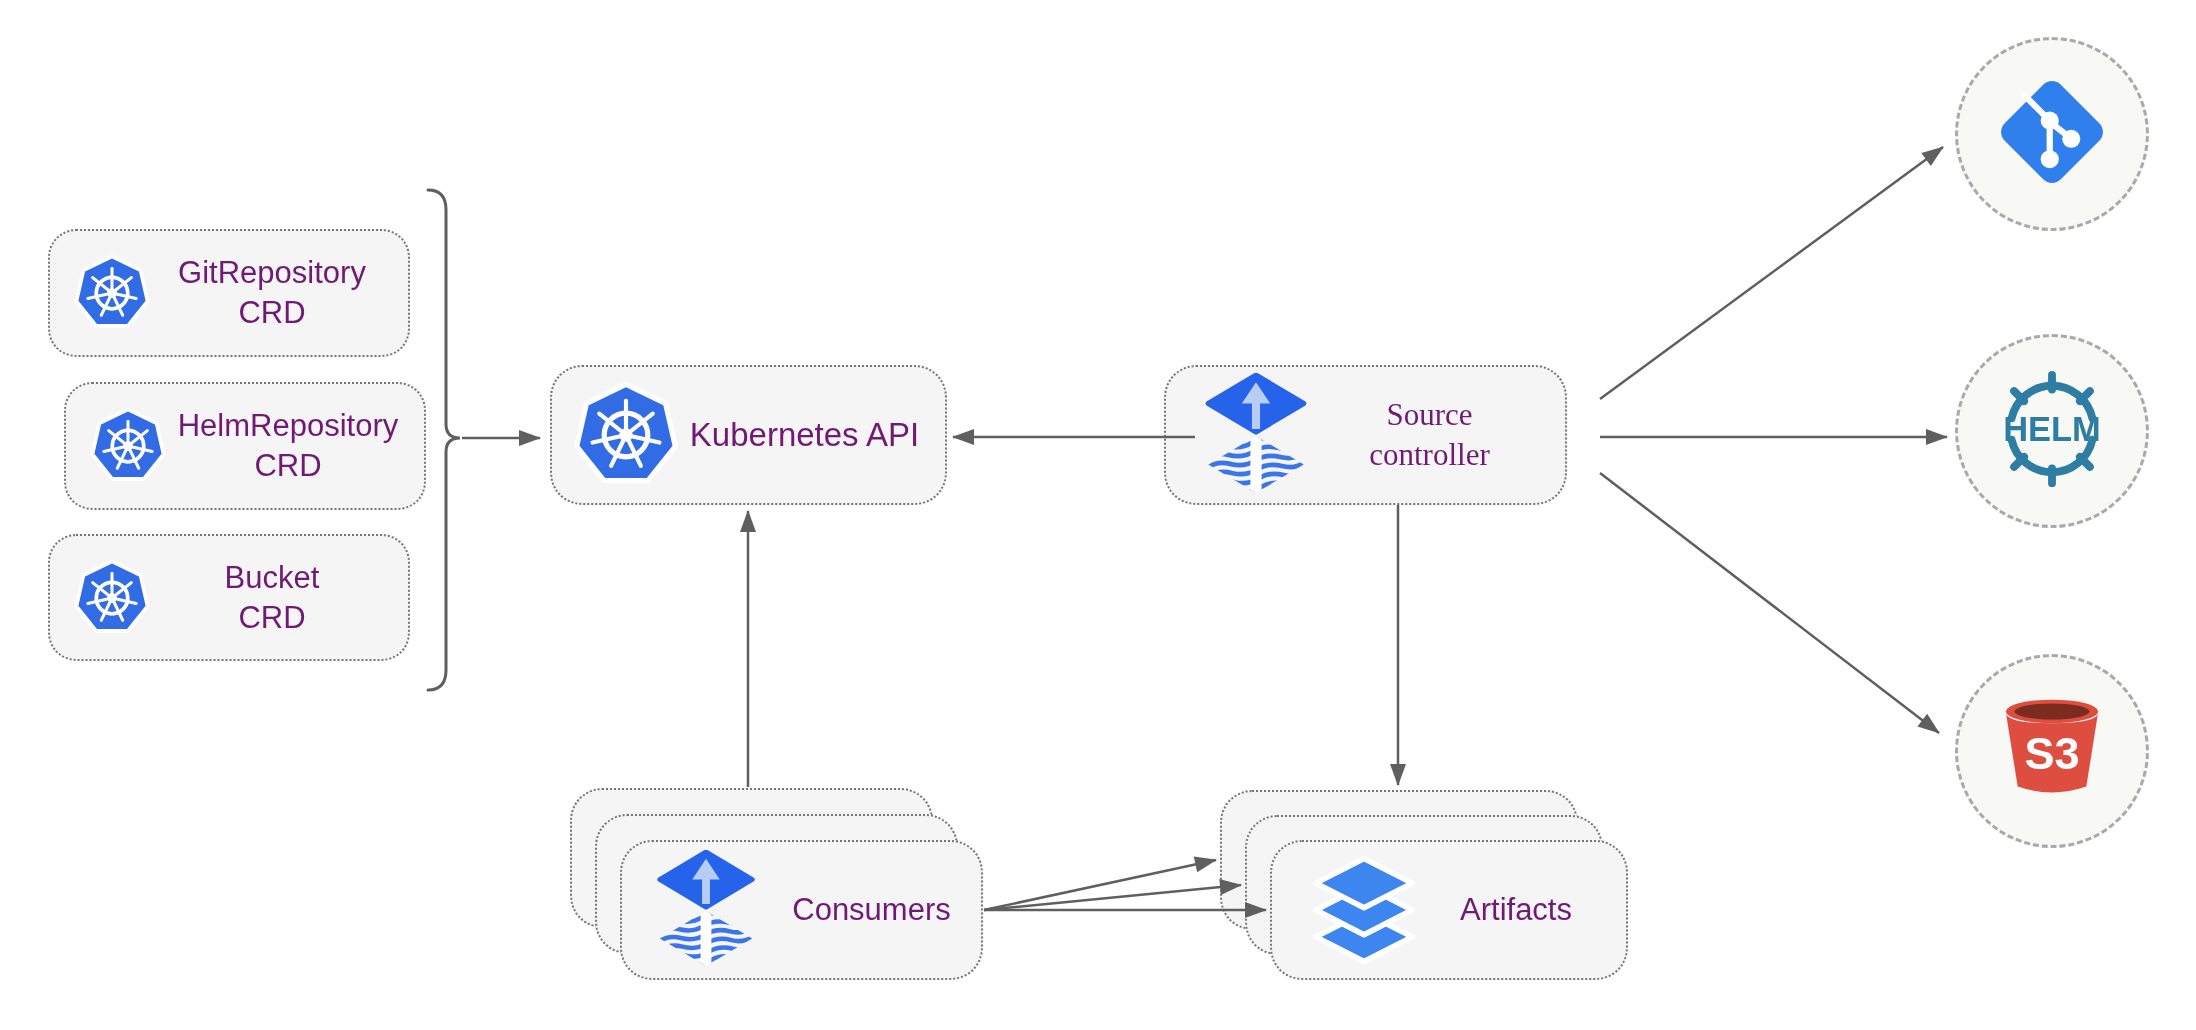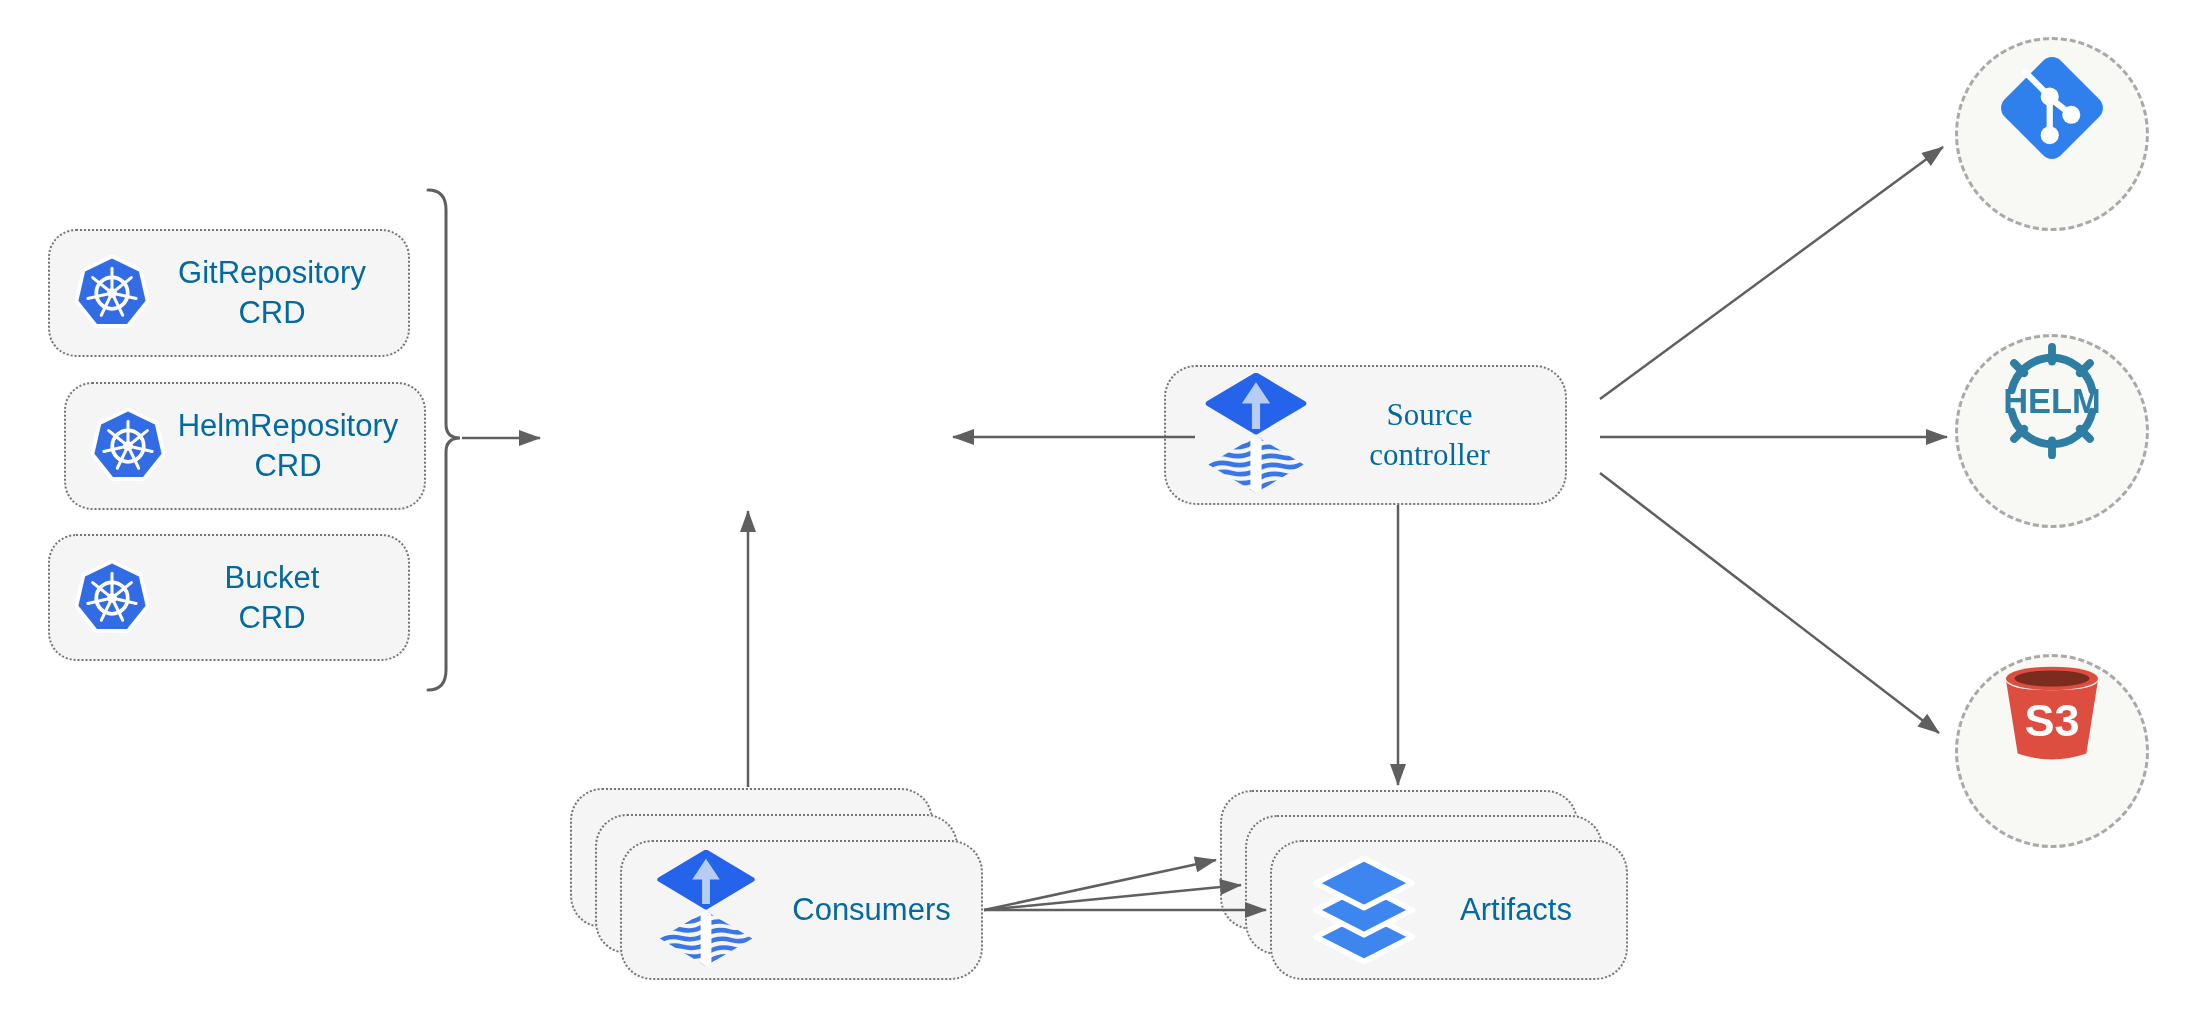--- a/index.html
+++ b/index.html
@@ -1,27 +1,27 @@
 <!DOCTYPE html>
 <html><head>
 <meta charset="utf-8">
 <style>
   html,body{margin:0;padding:0;background:#ffffff;}
   #canvas{position:relative;width:2196px;height:1030px;background:#ffffff;overflow:hidden;
           font-family:"Liberation Sans","DejaVu Sans",sans-serif;color:#111111;}
   .node{position:absolute;display:flex;align-items:center;background:#f5f5f5;
         border:2px dotted #757575;border-radius:28px;box-sizing:border-box;}
   .node .ic{flex:0 0 auto;display:flex;align-items:center;justify-content:center;}
-  .node .lbl{flex:1 1 auto;text-align:center;font-size:31px;line-height:1.28;color:#0369a1;
+  .node .lbl{flex:1 1 auto;text-align:center;font-size:31px;line-height:1.28;color:#701a75;
              padding-right:14px;white-space:nowrap;}
   .lbl .l2{display:block;}
   .stackbox{position:absolute;background:#f5f5f5;border:2px dotted #757575;
             border-radius:28px;box-sizing:border-box;}
   .ext{position:absolute;width:194px;height:194px;border-radius:50%;background:#f8f8f5;
-       border:3px dashed #a9a9a9;box-sizing:border-box;display:flex;align-items:flex-start;justify-content:center;}
+       border:3px dashed #a9a9a9;box-sizing:border-box;display:flex;align-items:center;justify-content:center;}
   #edges{position:absolute;left:0;top:0;width:2196px;height:1030px;pointer-events:none;z-index:30;}
   .node,.ext{z-index:10;}
 </style>
 </head>
 <body>
 
 <div id="canvas">
 
   <div class="node" style="left:48px;top:229px;width:362px;height:128px;">
     <span class="ic" style="margin-left:24px;">
@@ -79,20 +79,40 @@
             <line x1="50" y1="52" x2="64.3" y2="81.7"></line>
           <line x1="50" y1="52" x2="35.7" y2="81.7"></line>
             <line x1="50" y1="52" x2="17.8" y2="59.3"></line>
           <line x1="50" y1="52" x2="24.2" y2="31.4"></line>
         </g>
       </svg>
     </span>
     <span class="lbl"><span>Bucket</span><span class="l2">CRD</span></span>
   </div>
 
+  <div class="node" style="left:550px;top:365px;width:397px;height:140px;border-radius:32px;">
+    <span class="ic" style="margin-left:22px;">
+      <svg width="104" height="108" viewBox="0 0 100 104">
+        <polygon points="50,6 85.9,23.3 94.8,62.3 70,93.4 30,93.4 5.2,62.3 14.1,23.3" fill="#ffffff" stroke="#ffffff" stroke-width="10" stroke-linejoin="round"></polygon>
+        <polygon points="50,6 85.9,23.3 94.8,62.3 70,93.4 30,93.4 5.2,62.3 14.1,23.3" fill="#326CE5"></polygon>
+        <circle cx="50" cy="52" r="21" fill="none" stroke="#ffffff" stroke-width="5"></circle>
+        <circle cx="50" cy="52" r="6.5" fill="#ffffff"></circle>
+        <g stroke="#ffffff" stroke-width="4" stroke-linecap="round">
+          <line x1="50" y1="52" x2="50" y2="19"></line>
+            <line x1="50" y1="52" x2="75.8" y2="31.4"></line>
+          <line x1="50" y1="52" x2="82.2" y2="59.3"></line>
+            <line x1="50" y1="52" x2="64.3" y2="81.7"></line>
+          <line x1="50" y1="52" x2="35.7" y2="81.7"></line>
+            <line x1="50" y1="52" x2="17.8" y2="59.3"></line>
+          <line x1="50" y1="52" x2="24.2" y2="31.4"></line>
+        </g>
+      </svg>
+    </span>
+    <span class="lbl" style="font-size:33px;">Kubernetes API</span>
+  </div>
 
   <div class="node" style="left:1164px;top:365px;width:403px;height:140px;border-radius:32px;font-family:Liberation Serif, serif;">
     <span class="ic" style="margin-left:38px;">
       <svg width="104" height="124" viewBox="0 0 100 122">
         <clipPath id="fluxclip-a">
             <polygon points="50,62 97,90 50,118 3,90"></polygon>
           </clipPath>
         <g clip-path="url(#fluxclip-a)">
           <g stroke="#3B76E8" stroke-width="4.6" fill="none" transform="rotate(-10 50 90)">
             <path d="M0,68 Q12,61 25,67 T50,68 T75,69 T100,68"></path>

